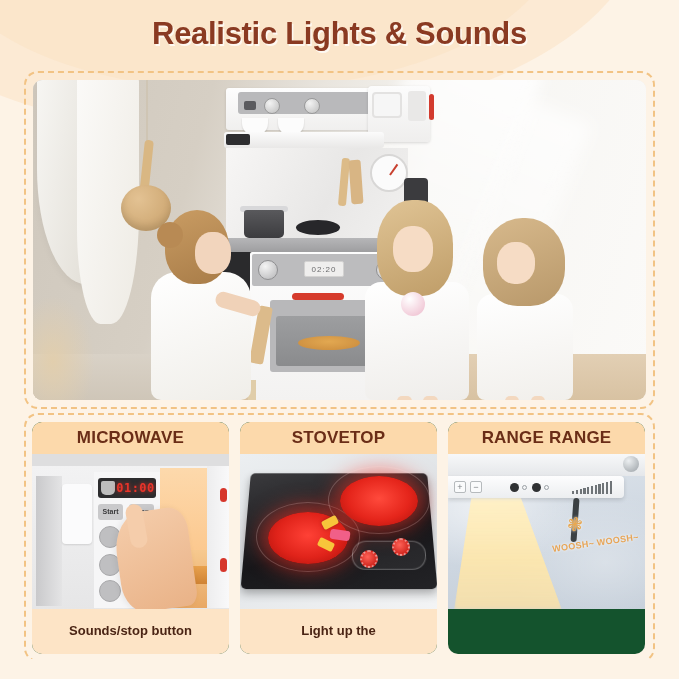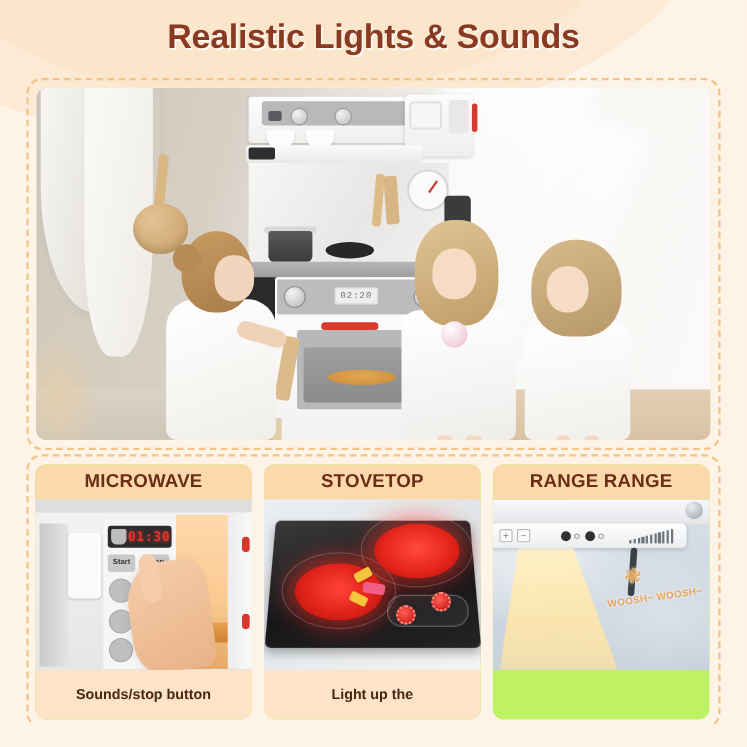--- a/index.html
+++ b/index.html
@@ -55,21 +55,20 @@
   .frame-hero { left: 24px; top: 71px; width: 631px; height: 338px; }
   .frame-panels { left: 24px; top: 413px; width: 631px; height: 249px; }
 
   
   .hero {
     position: absolute;
     left: 33px; top: 80px; width: 613px; height: 320px;
     border-radius: 9px;
     overflow: hidden;
     background: #efece7;
-    font-family: Liberation Mono, monospace;
   }
   .hero-wall {
     position: absolute; inset: 0;
     background: linear-gradient(105deg,#cfc8bd 0%,#d6cfc4 26%,#e9e5de 42%,#f6f5f2 60%,#fbfaf8 100%);
   }
   .hero-sun1 {
     position:absolute; left:330px; top:-40px; width:130px; height:300px;
     background: linear-gradient(180deg, rgba(255,255,255,.85), rgba(255,255,255,.1));
     transform: rotate(22deg); filter: blur(7px);
   }
@@ -172,21 +171,21 @@
     position: absolute;
     left: 32px; top: 422px;
     width: 615px; height: 232px;
     display: flex;
     gap: 11px;
   }
   .panel {
     width: 197px;
     display: flex;
     flex-direction: column;
-    background: #bef264;
+    background: #14532d;
     border-radius: 10px;
     overflow: hidden;
   }
   .panel-head {
     height: 32px;
     background: #fcd9ab;
     border-radius: 9px 9px 0 0;
     display: flex; align-items: center; justify-content: center;
     font-size: 17px; font-weight: bold; color: #6a2d17;
     letter-spacing: .2px;
@@ -407,21 +406,21 @@
         <div class="mw-inner"></div>
         <div class="mw-food"></div>
         <div class="mw-left"></div>
         <div class="mw-leftbtn">
           <div class="mw-leftglyph"></div>
           <div class="mw-leftdot"></div>
         </div>
         <div class="mw-panelbg"></div>
         <div class="mw-display">
           <div class="mw-disp-icon"></div>
-          <div class="mw-disp-time">01:30</div>
+          <div class="mw-disp-time">01:00</div>
         </div>
         <div class="mw-btn start">Start</div>
         <div class="mw-btn stop">Stop</div>
         <div class="mw-rbtn r1"></div>
         <div class="mw-rbtn r2"></div>
         <div class="mw-rbtn r3"></div>
         <div class="mw-rbtn r4"></div>
         <div class="mw-rbtn r5"></div>
         <div class="mw-hand"></div>
         <div class="mw-finger"></div>

